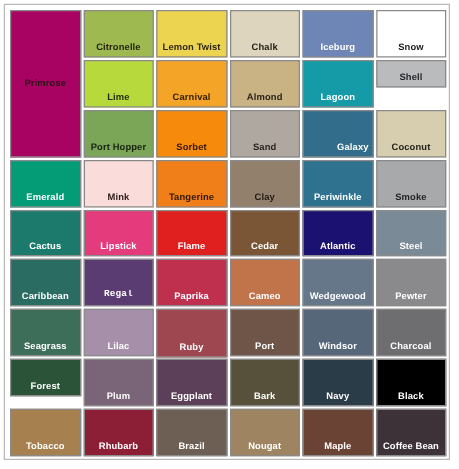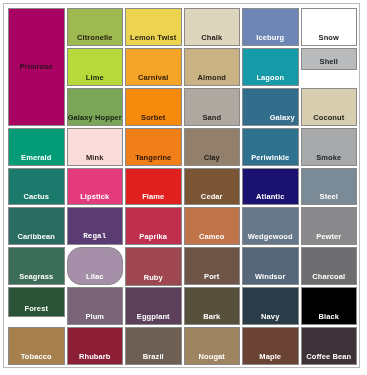--- a/index.html
+++ b/index.html
@@ -77,21 +77,21 @@
       <div class="swatch" style="left: 176.5px; top: 40.8889px; width: 56.5px; height: 37.8889px; background: rgb(201, 178, 132); border-color: rgb(138, 138, 138);">
         <span class="swatch-label" style="color: rgb(42, 35, 24);">Almond</span>
       </div>
       <div class="swatch" style="left: 235px; top: 40.8889px; width: 56.5px; height: 37.8889px; background: rgb(21, 154, 168); border-color: rgb(138, 138, 138);">
         <span class="swatch-label" style="color: rgb(255, 255, 255);">Lagoon</span>
       </div>
       <div class="swatch" style="left: 293.5px; top: 40.8889px; width: 56.5px; height: 22px; background: rgb(185, 187, 189); border-color: rgb(138, 138, 138);">
         <span class="swatch-label" style="color: rgb(35, 38, 42);">Shell</span>
       </div>
       <div class="swatch" style="left: 59.5px; top: 80.7778px; width: 56.5px; height: 37.8889px; background: rgb(123, 166, 88); border-color: rgb(138, 138, 138);">
-        <span class="swatch-label" style="color: rgb(24, 35, 18);">Galaxy Hopper</span>
+        <span class="swatch-label" style="color: rgb(24, 35, 18);">Port Hopper</span>
       </div>
       <div class="swatch" style="left: 118px; top: 80.7778px; width: 56.5px; height: 37.8889px; background: rgb(245, 138, 12); border-color: rgb(138, 138, 138);">
         <span class="swatch-label" style="color: rgb(50, 26, 3);">Sorbet</span>
       </div>
       <div class="swatch" style="left: 176.5px; top: 80.7778px; width: 56.5px; height: 37.8889px; background: rgb(175, 168, 160); border-color: rgb(138, 138, 138);">
         <span class="swatch-label" style="color: rgb(36, 31, 27);">Sand</span>
       </div>
       <div class="swatch" style="left: 235px; top: 80.7778px; width: 56.5px; height: 37.8889px; background: rgb(51, 109, 140); border-color: rgb(138, 138, 138);">
         <span class="swatch-label" style="color: rgb(255, 255, 255); padding-left: 24px;">Galaxy</span>
       </div>
@@ -148,21 +148,21 @@
       </div>
       <div class="swatch" style="left: 235px; top: 200.444px; width: 56.5px; height: 37.8889px; background: rgb(102, 119, 138); border-color: rgb(138, 138, 138);">
         <span class="swatch-label" style="color: rgb(255, 255, 255);">Wedgewood</span>
       </div>
       <div class="swatch" style="left: 293.5px; top: 200.444px; width: 56.5px; height: 37.8889px; background: rgb(138, 138, 140); border-color: rgb(138, 138, 138);">
         <span class="swatch-label" style="color: rgb(255, 255, 255);">Pewter</span>
       </div>
       <div class="swatch" style="left: 1px; top: 240.333px; width: 56.5px; height: 37.8889px; background: rgb(60, 110, 90); border-color: rgb(138, 138, 138);">
         <span class="swatch-label" style="color: rgb(255, 255, 255);">Seagrass</span>
       </div>
-      <div class="swatch" style="left: 59.5px; top: 240.333px; width: 56.5px; height: 37.8889px; background: rgb(166, 143, 168); border-color: rgb(138, 138, 138); border-radius: 14px;">
+      <div class="swatch" style="left: 59.5px; top: 240.333px; width: 56.5px; height: 37.8889px; background: rgb(166, 143, 168); border-color: rgb(138, 138, 138);">
         <span class="swatch-label" style="color: rgb(255, 255, 255);">Lilac</span>
       </div>
       <div class="swatch" style="left: 118px; top: 240.333px; width: 56.5px; height: 39px; background: rgb(158, 71, 80); border-color: rgb(138, 138, 138);">
         <span class="swatch-label" style="color: rgb(255, 255, 255);">Ruby</span>
       </div>
       <div class="swatch" style="left: 176.5px; top: 240.333px; width: 56.5px; height: 37.8889px; background: rgb(110, 85, 72); border-color: rgb(138, 138, 138);">
         <span class="swatch-label" style="color: rgb(255, 255, 255);">Port</span>
       </div>
       <div class="swatch" style="left: 235px; top: 240.333px; width: 56.5px; height: 37.8889px; background: rgb(86, 103, 122); border-color: rgb(138, 138, 138);">
         <span class="swatch-label" style="color: rgb(255, 255, 255);">Windsor</span>

